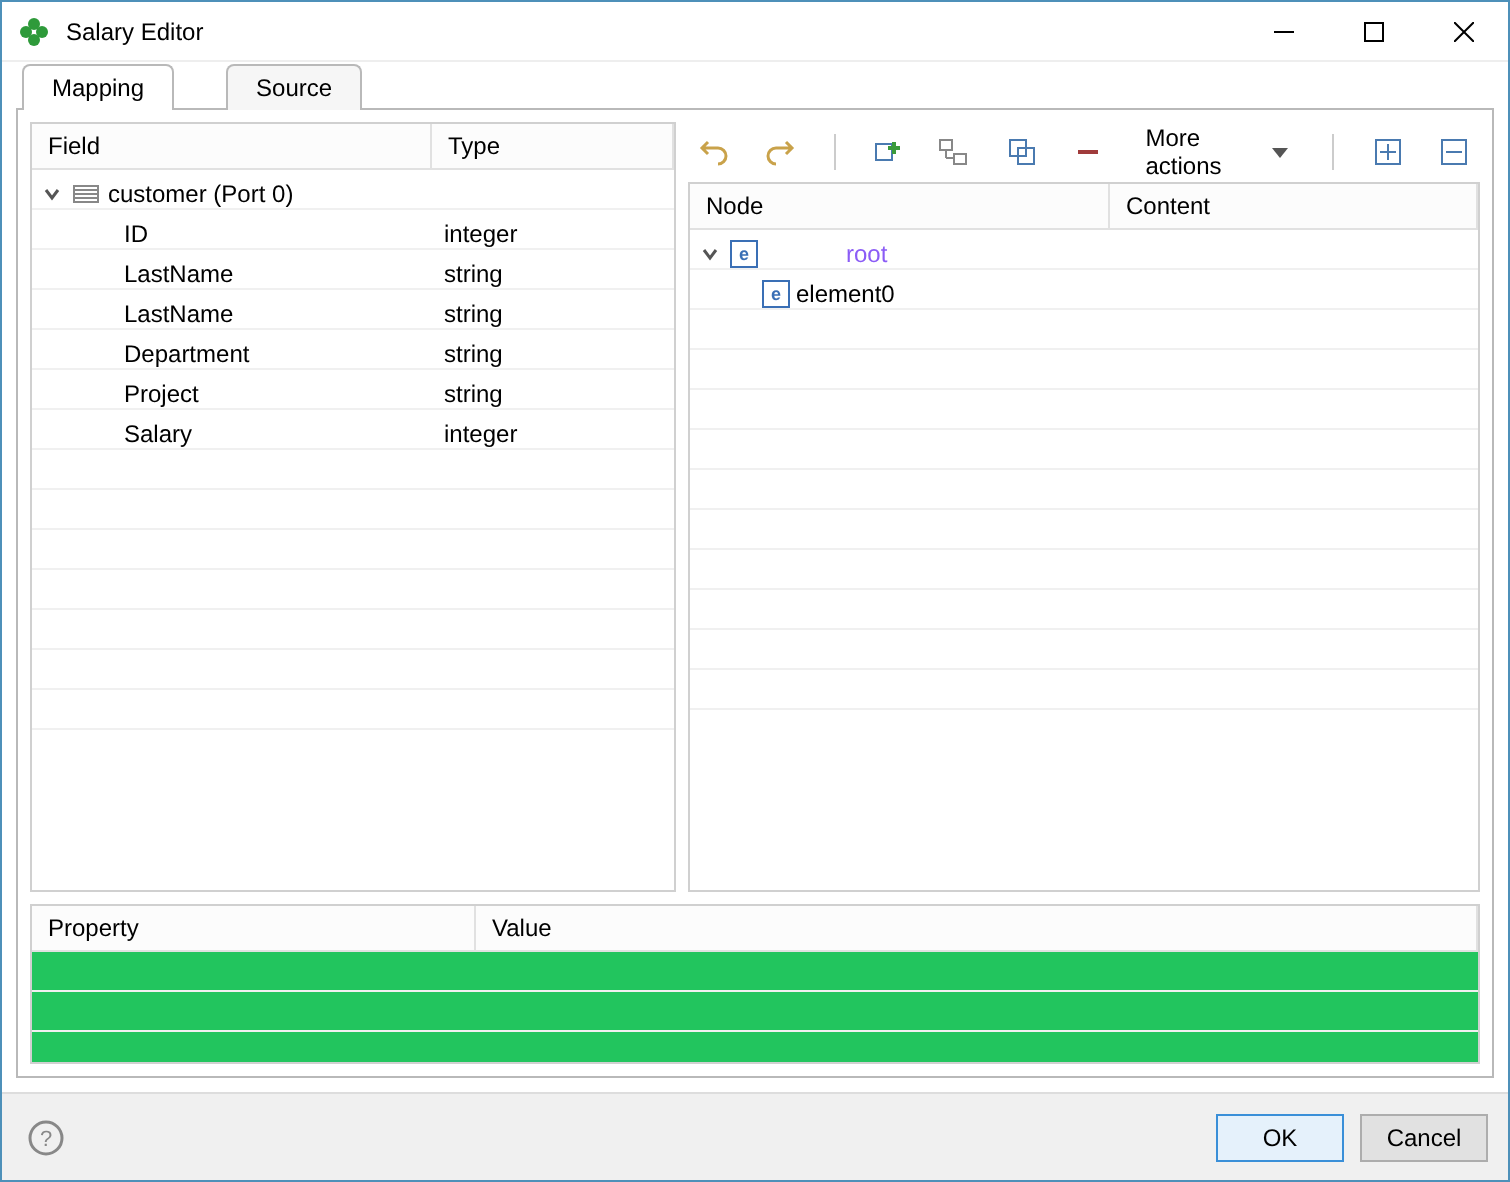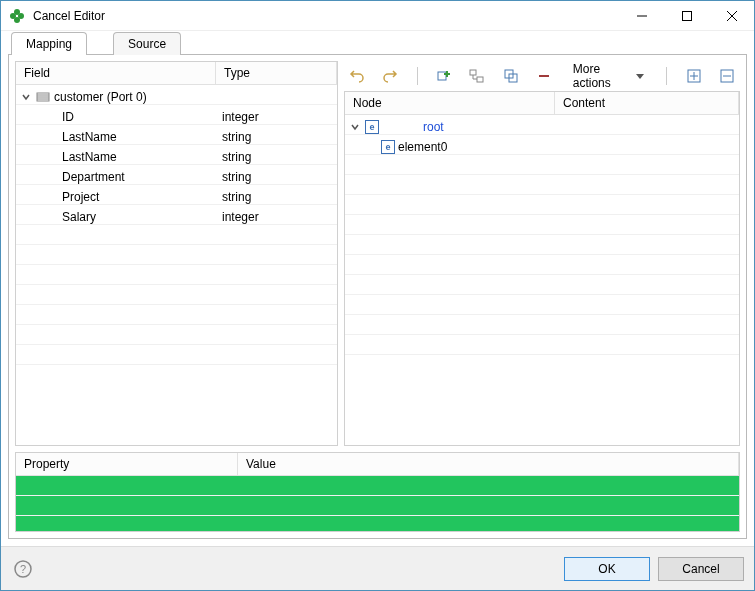--- a/index.html
+++ b/index.html
@@ -65,35 +65,35 @@
   }
   .e-icon {
     width: 14px; height: 14px; border: 1px solid #3a6fb5; background: #fff;
     font-size: 9px; font-weight: bold; color: #3a6fb5;
     display: inline-flex; align-items: center; justify-content: center; margin-right: 3px;
     line-height: 1;
   }
   .port-icon {
     width: 14px; height: 14px; display: inline-block; margin-right: 4px; position: relative;
   }
-  .dim { color: #1d4ed8; padding-left: 41px; }
+  .dim { color: #8b5cf6; padding-left: 41px; }
   .props {
     height: 80px; border: 1px solid #d0d0d0; margin-top: 6px;
     display: flex; flex-direction: column; background: #22c55e;
   }
   .footer {
     height: 44px; border-top: 1px solid #ddd; background: #f0f0f0;
     display: flex; align-items: center; padding: 0 10px;
   }
   .help-btn {
     width: 24px; height: 24px; display: flex; align-items: center; justify-content: center;
   }
   .spacer { flex: 1; }
   .btn {
-    width: 86px; height: 24px; border: 1px solid #adadad; background: #e1e1e1;
+    width: 64px; height: 24px; border: 1px solid #adadad; background: #e1e1e1;
     display: flex; align-items: center; justify-content: center; margin-left: 8px;
     font-family: inherit; font-size: 12px;
   }
   .btn.primary { border: 1px solid #3a8fd8; background: #e5f1fb; }
   .caret-down { width: 0; height: 0; border-left: 4px solid transparent; border-right: 4px solid transparent; border-top: 5px solid #555; }
 </style>
 </head>
 <body>
 
 <div class="window">
@@ -102,21 +102,21 @@
     <span class="appicon">
       <svg viewBox="0 0 16 16">
           <g fill="#2e9a3a">
             <circle cx="8" cy="4" r="3"></circle>
             <circle cx="8" cy="12" r="3"></circle>
             <circle cx="4" cy="8" r="3"></circle>
             <circle cx="12" cy="8" r="3"></circle>
           </g>
         </svg>
     </span>
-    <span class="title">Cancel Editor</span>
+    <span class="title">Salary Editor</span>
     <div class="winbtns">
       <div class="winbtn">
         <svg viewBox="0 0 10 10">
             <line x1="0" y1="5" x2="10" y2="5" stroke="#000" stroke-width="1"></line>
           </svg>
       </div>
       <div class="winbtn">
         <svg viewBox="0 0 10 10">
             <rect x="0.5" y="0.5" width="9" height="9" fill="none" stroke="#000" stroke-width="1"></rect>
           </svg>

